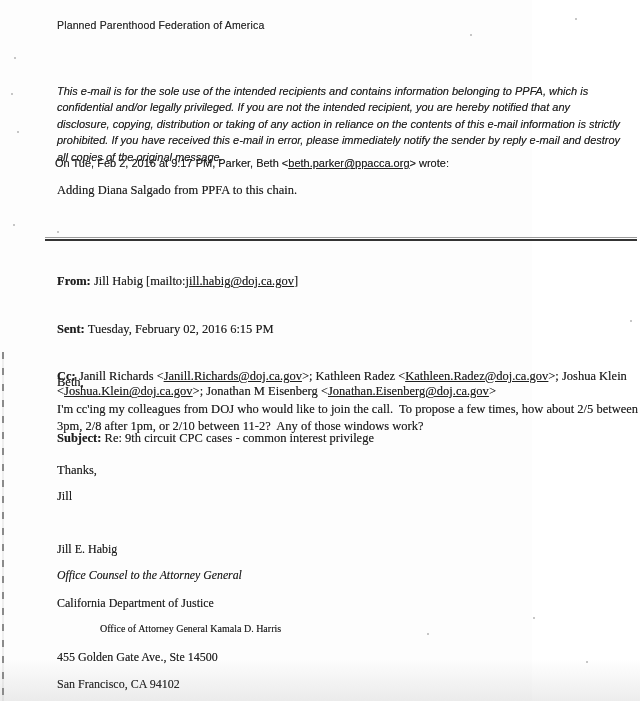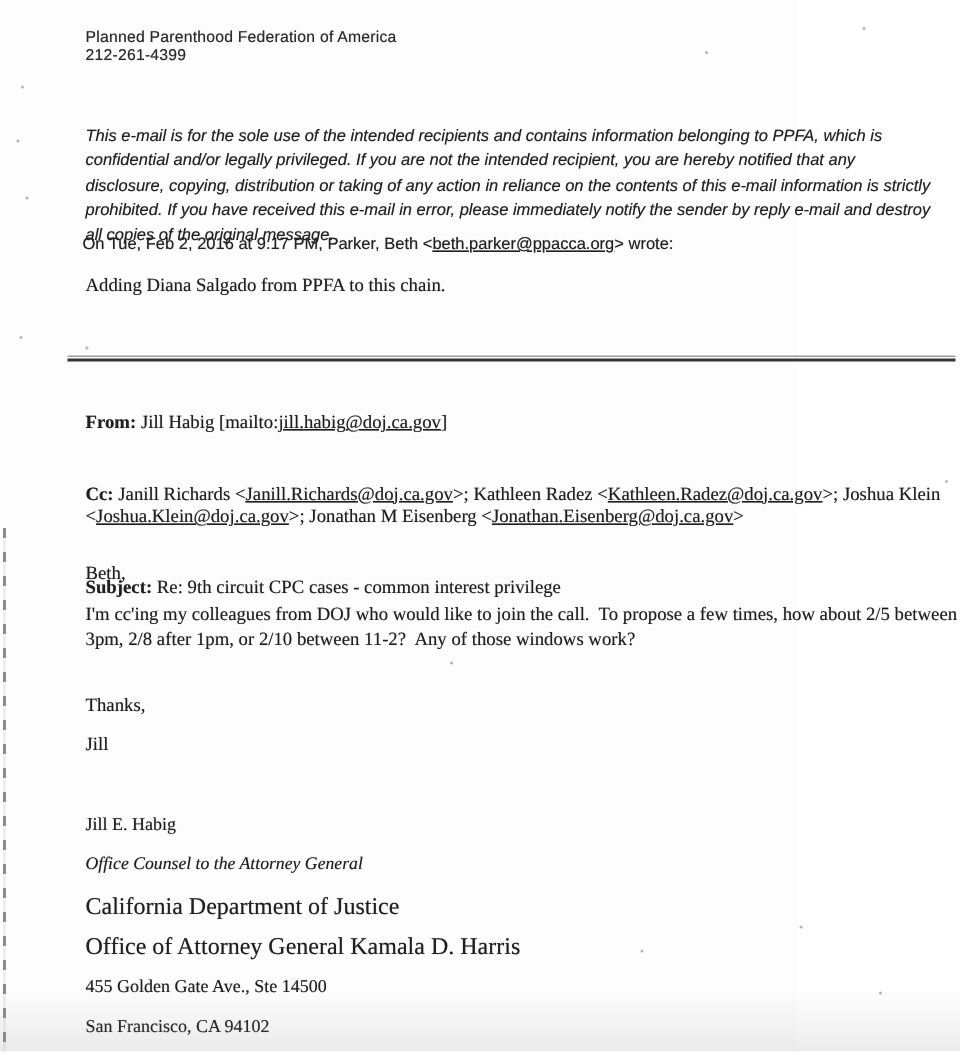--- a/index.html
+++ b/index.html
@@ -52,22 +52,22 @@
   .salutation { top:375px; }
   .para {
     position:absolute; top:401px; left:57px; width:598px;
     font-size:12.5px; line-height:17.3px; white-space:pre-wrap;
   }
   .thanks { top:463px; }
   .signoff { top:489px; }
   
   .sig-name { top:542px; font-size:12px; }
   .sig-title { top:568px; font-size:11.8px; font-style:italic; }
-  .sig-org { top:596px; font-size:16px; }
-  .sig-office { top:623px; font-size:16px; }
+  .sig-org { top:596px; font-size:12px; }
+  .sig-office { top:623px; font-size:10px;margin-left:43px; }
   .sig-addr1 { top:650px; font-size:12px; }
   .sig-addr2 { top:677px; font-size:12px; }
   
   .edge-line {
     position:absolute; left:2px; top:352px; width:2px; height:349px;
     background:repeating-linear-gradient(180deg,
       rgba(45,45,45,0.55) 0 7px, rgba(45,45,45,0.07) 7px 16px);
   }
   .speck {
     position:absolute; width:2px; height:2px; border-radius:50%;
@@ -79,33 +79,33 @@
     pointer-events:none;
   }
 </style>
 </head>
 <body>
 
 <div class="page">
 
   <div class="letterhead">
     <div>Planned Parenthood Federation of America</div>
-    <div>212-261-4399</div>
   </div>
 
   <div class="disclaimer">This e-mail is for the sole use of the intended recipients and contains information belonging to PPFA, which is confidential and/or legally privileged. If you are not the intended recipient, you are hereby notified that any disclosure, copying, distribution or taking of any action in reliance on the contents of this e-mail information is strictly prohibited. If you have received this e-mail in error, please immediately notify the sender by reply e-mail and destroy all copies of the original message.</div>
 
   <div class="quote"><span>On Tue, Feb 2, 2016 at 9:17 PM, Parker, Beth &lt;</span><span class="u">beth.parker@ppacca.org</span><span>&gt; wrote:</span></div>
 
   <div class="serif-line adding">Adding Diana Salgado from PPFA to this chain.</div>
 
   <div class="sep"></div>
 
   <div class="headers">
     <div><b>From:</b><span> Jill Habig [mailto:</span><span class="u">jill.habig@doj.ca.gov</span><span>]</span></div>
+    <div><b>Sent:</b><span> Tuesday, February 02, 2016 6:15 PM</span></div>
     <div><b>Cc:</b><span> Janill Richards &lt;</span><span class="u">Janill.Richards@doj.ca.gov</span><span>&gt;; Kathleen Radez &lt;</span><span class="u">Kathleen.Radez@doj.ca.gov</span><span>&gt;; Joshua Klein &lt;</span><span class="u">Joshua.Klein@doj.ca.gov</span><span>&gt;; Jonathan M Eisenberg &lt;</span><span class="u">Jonathan.Eisenberg@doj.ca.gov</span><span>&gt;</span></div>
     <div><b>Subject:</b><span> Re: 9th circuit CPC cases - common interest privilege</span></div>
   </div>
 
   <div class="serif-line salutation">Beth,</div>
   <div class="para">I'm cc'ing my colleagues from DOJ who would like to join the call.  To propose a few times, how about 2/5 between 1-3pm, 2/8 after 1pm, or 2/10 between 11-2?  Any of those windows work?</div>
   <div class="serif-line thanks">Thanks,</div>
   <div class="serif-line signoff">Jill</div>
 
   <div class="serif-line sig-name">Jill E. Habig</div>

